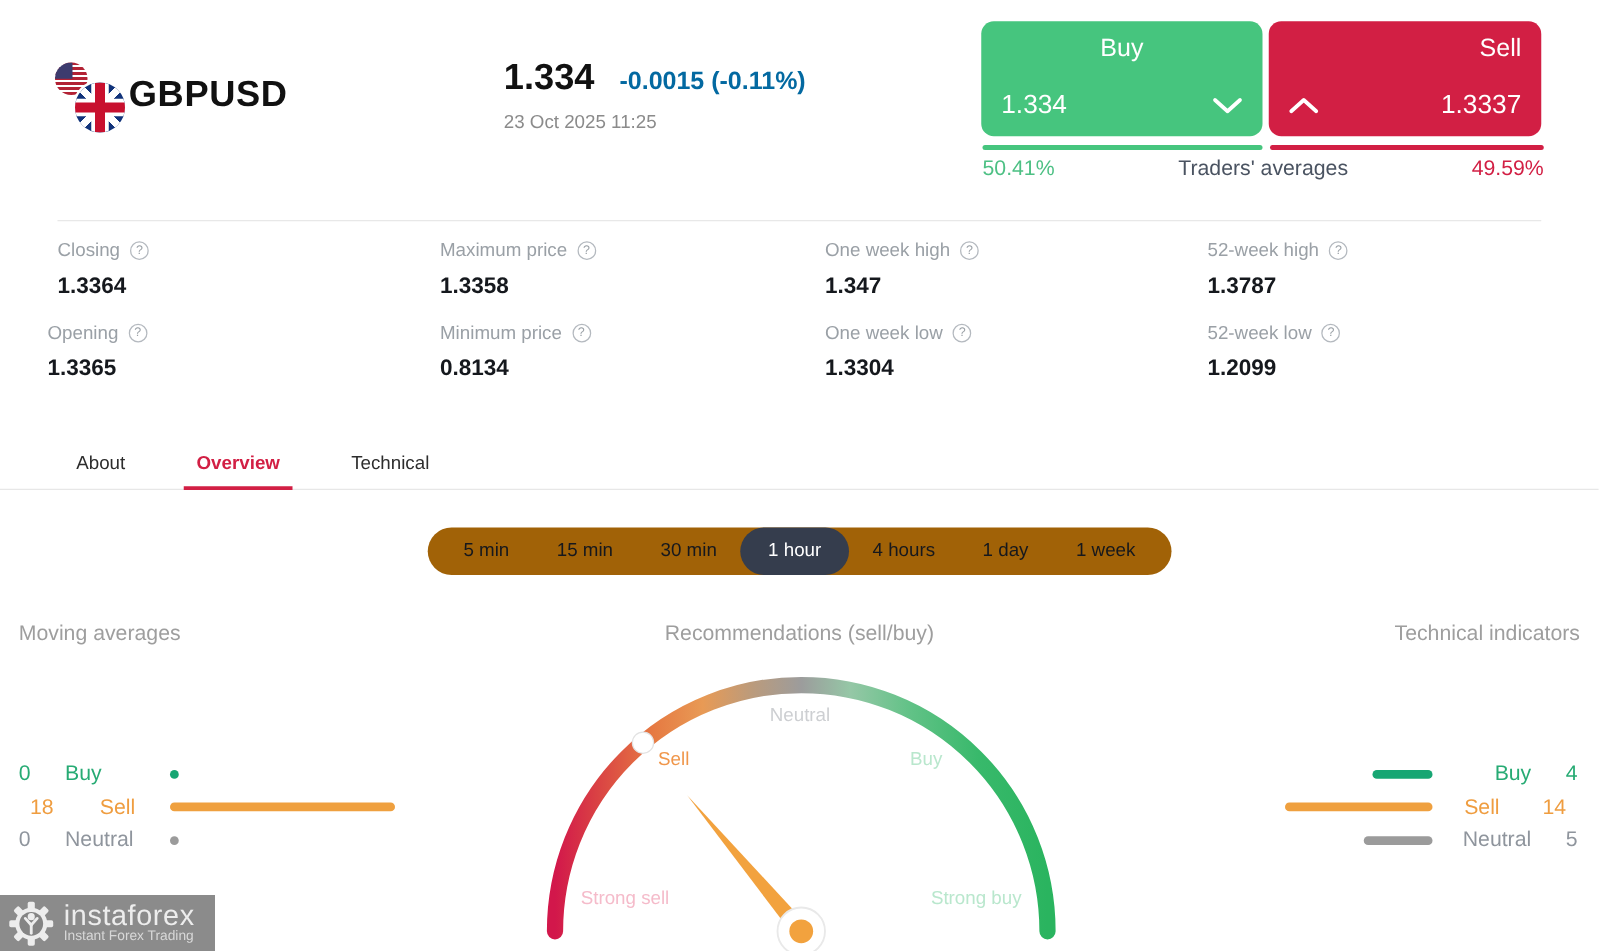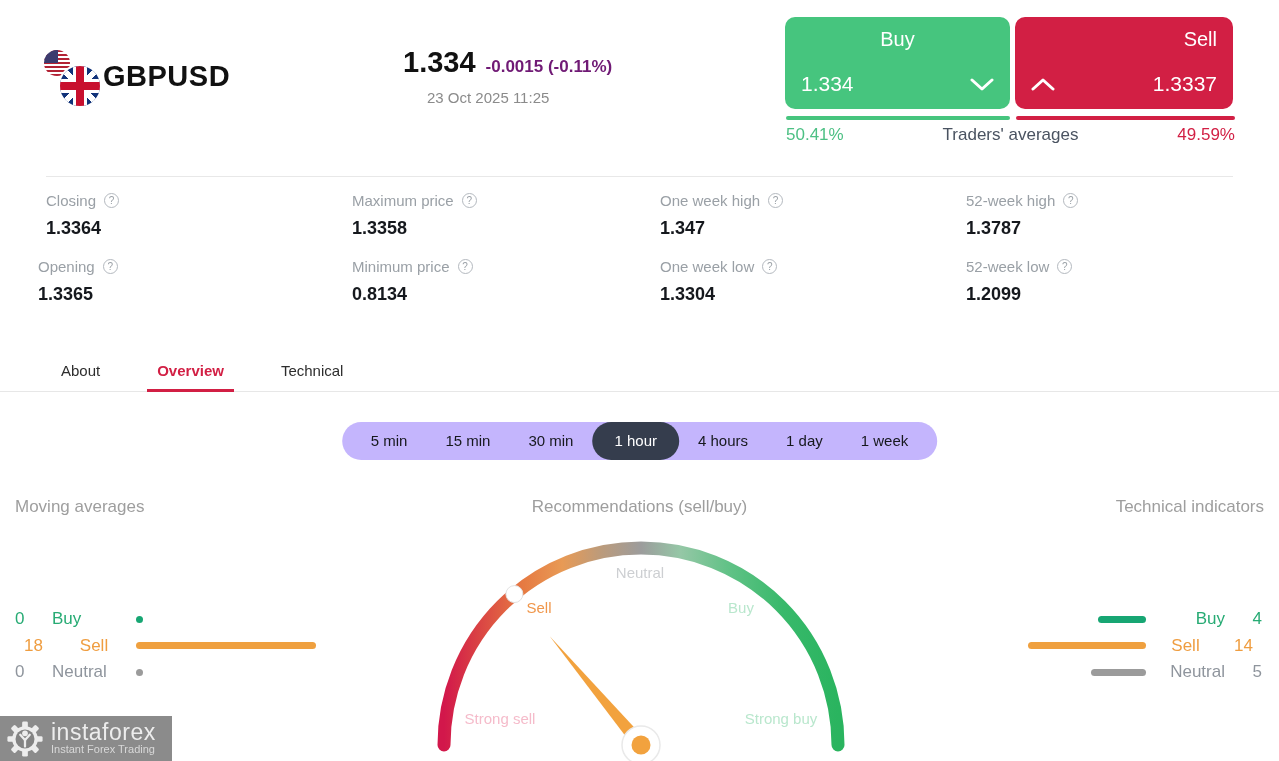--- a/index.html
+++ b/index.html
@@ -19,22 +19,22 @@
                linear-gradient(-45deg,transparent 45%,#fff 45% 55%,transparent 55%); }
   .flag-gb::after { content:""; position:absolute; inset:0;
     background:linear-gradient(#c8102e,#c8102e) center/100% 20% no-repeat,
                linear-gradient(#c8102e,#c8102e) center/20% 100% no-repeat,
                linear-gradient(#fff,#fff) center/100% 36% no-repeat,
                linear-gradient(#fff,#fff) center/36% 100% no-repeat; }
   .symbol { position:absolute; left:103px; top:60px; font-size:29px; font-weight:700; color:#111;
     letter-spacing:.5px; }
   .price-row { position:absolute; left:403px; top:46px; display:flex; align-items:baseline; gap:10px; }
   .price-main { font-size:29px; font-weight:700; color:#111; }
-  .price-change { font-size:17px; font-weight:700; color:#701a75; }
-  .datetime { position:absolute; left:403px; top:89px; font-size:15px; color:#8b8b8b;margin-left:24px; }
+  .price-change { font-size:20px; font-weight:700; color:#0369a1;margin-left:10px; }
+  .datetime { position:absolute; left:403px; top:89px; font-size:15px; color:#8b8b8b; }
 
   .buy-btn { position:absolute; left:785px; top:17px; width:225px; height:92px; border-radius:10px;
     background:#46c57e; color:#fff; padding:11px 16px 13px; display:flex; flex-direction:column;
     justify-content:space-between; cursor:pointer; border:none; }
   .sell-btn { position:absolute; left:1015px; top:17px; width:218px; height:92px; border-radius:10px;
     background:#d21f44; color:#fff; padding:11px 16px 13px; display:flex; flex-direction:column;
     justify-content:space-between; cursor:pointer; border:none; }
   .btn-top { font-size:20px; }
   .sell-btn .btn-top { text-align:right; }
   .btn-bottom { display:flex; justify-content:space-between; align-items:center; font-size:21px; }
@@ -60,21 +60,21 @@
   
   .tabs { position:absolute; left:0; top:356px; width:1279px; padding:6px 0 0 25px;
     border-bottom:1px solid #e7e7e7; display:flex; gap:21px; }
   .tab { position:relative; font-size:15px; color:#2d2d2d; padding-bottom:12px; cursor:pointer;margin-left:36px; }
   .tab.active { color:#d21f44; font-weight:700; }
   .tab.active::after { content:""; position:absolute; left:-10px; right:-10px; bottom:-1px;
     height:3px; background:#d21f44; }
 
   
   .tfs { position:absolute; top:422px; left:50%; transform:translateX(-50%); height:38px;
-    background:#c4b5fd; border-radius:19px; display:flex; align-items:flex-end; padding:0 10px; }
+    background:#a16207; border-radius:19px; display:flex; align-items:flex-end; padding:0 10px; }
   .tf { padding:0 19px; font-size:15px; color:#16181d; line-height:38px; cursor:pointer;
     white-space:nowrap; }
   .tf.active { background:#353d4d; color:#fff; border-radius:19px; padding:0 22px; }
 
   
   .sec { position:absolute; top:497px; font-size:17px; color:#9e9e9e; }
   .sec.left { left:15px; }
   .sec.center { left:0; right:0; text-align:center; }
   .sec.right { right:15px; text-align:right; }
 

